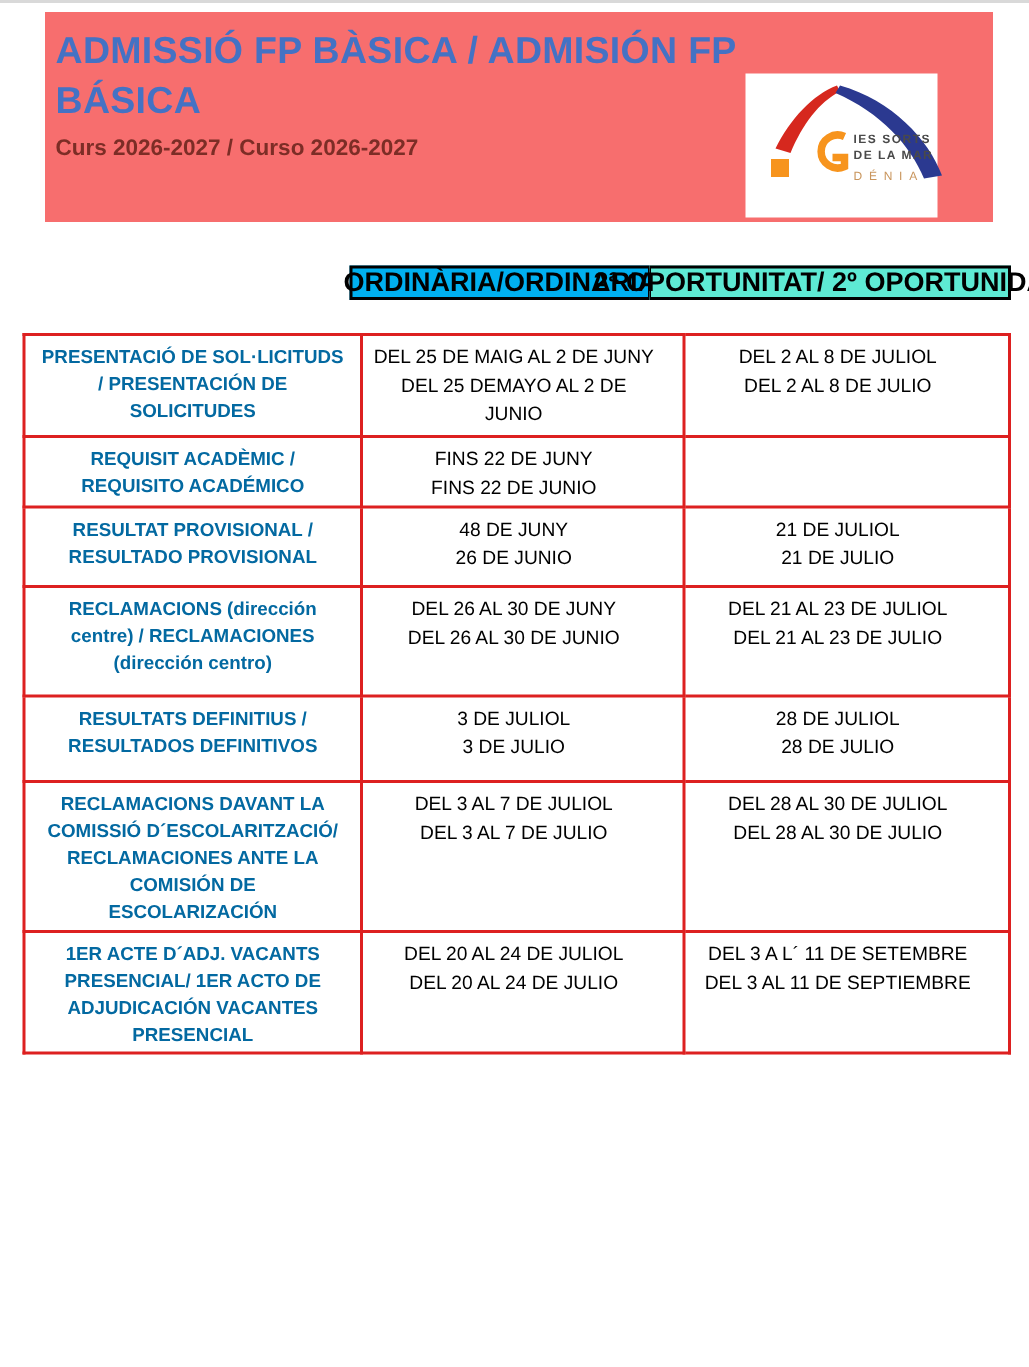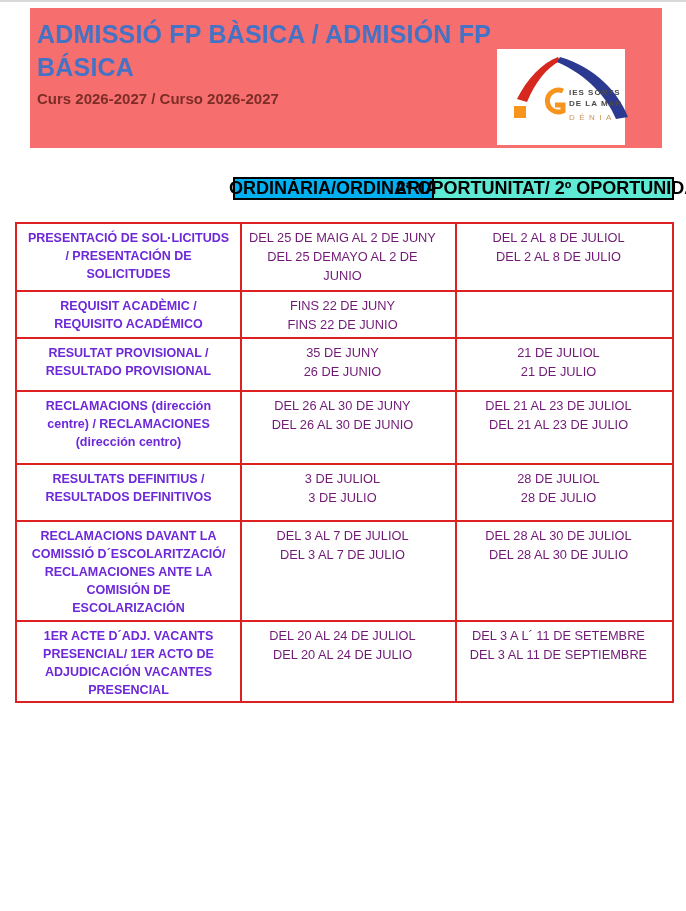--- a/index.html
+++ b/index.html
@@ -64,25 +64,25 @@
   table.schedule {
     position: absolute; left: 15px; top: 222px;
     width: 657px; border-collapse: collapse; table-layout: fixed;
   }
   table.schedule td {
     border: 2px solid #dd2020;
     vertical-align: top; text-align: center;
     white-space: pre-line; overflow: hidden;
   }
   td.event-cell {
-    width: 225px; font-weight: bold; color: #6d28d9;
+    width: 225px; font-weight: bold; color: #0369a1;
     font-size: 12.5px; line-height: 18px; padding: 5px 4px 2px 4px;
   }
   td.date-cell {
-    font-size: 12.8px; color: #701a75; line-height: 19px;
+    font-size: 12.8px; color: #000000; line-height: 19px;
     padding: 4px 16px 2px 4px;
   }
   td.col-ordinaria { width: 215px; }
   td.col-oportunidad { width: 217px; }
 </style>
 </head>
 <body>
 
 <div class="page">
   <div class="top-rule"></div>
@@ -127,21 +127,21 @@
       <tr style="height:47px">
         <td class="event-cell">REQUISIT ACADÈMIC /
 REQUISITO ACADÉMICO</td>
         <td class="date-cell col-ordinaria">FINS 22 DE JUNY
 FINS 22 DE JUNIO</td>
         <td class="date-cell col-oportunidad"></td>
       </tr>
       <tr style="height:53px">
         <td class="event-cell">RESULTAT PROVISIONAL /
 RESULTADO PROVISIONAL</td>
-        <td class="date-cell col-ordinaria">35 DE JUNY
+        <td class="date-cell col-ordinaria">48 DE JUNY
 26 DE JUNIO</td>
         <td class="date-cell col-oportunidad">21 DE JULIOL
 21 DE JULIO</td>
       </tr>
       <tr style="height:73px">
         <td class="event-cell">RECLAMACIONS (dirección
 centre) / RECLAMACIONES
 (dirección centro)</td>
         <td class="date-cell col-ordinaria">DEL 26 AL 30 DE JUNY
 DEL 26 AL 30 DE JUNIO</td>

